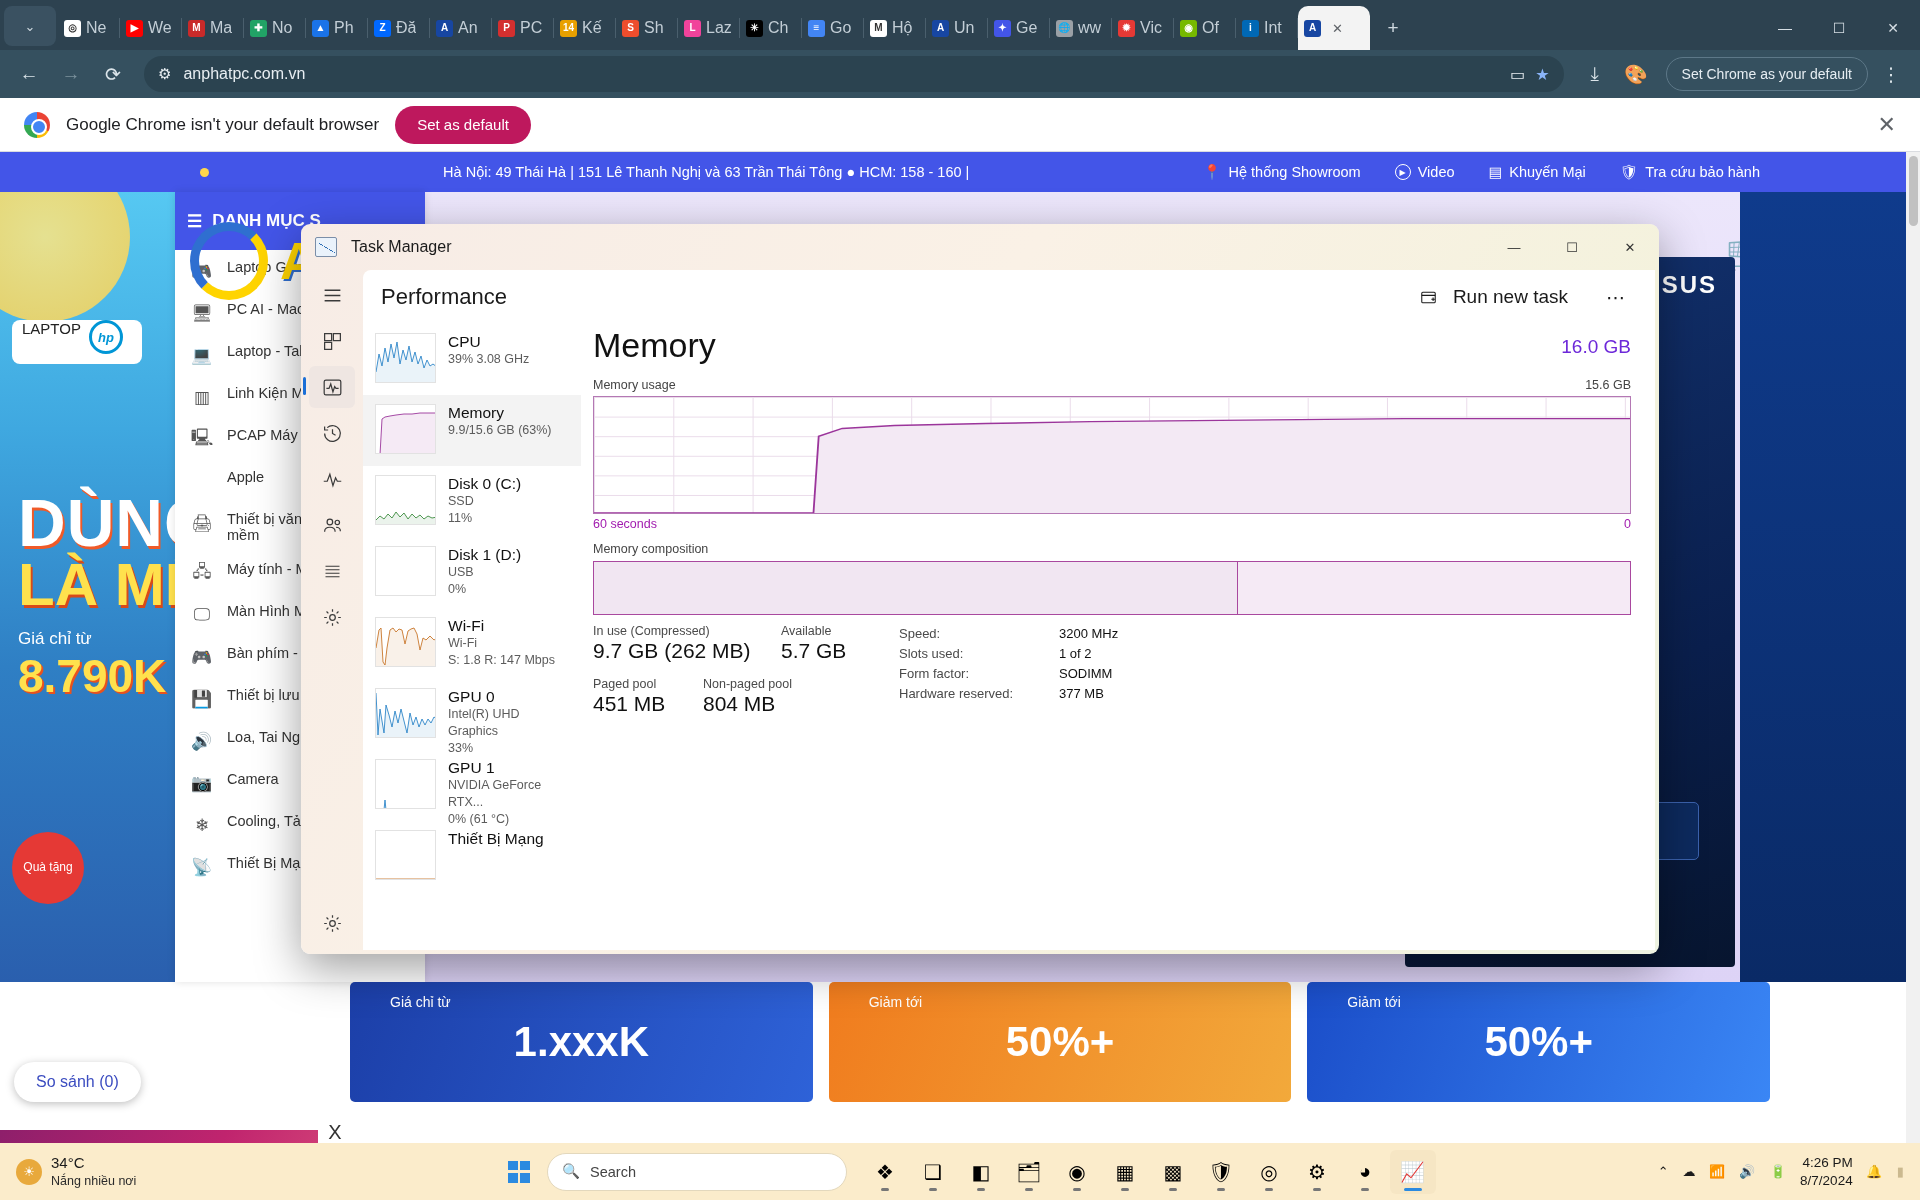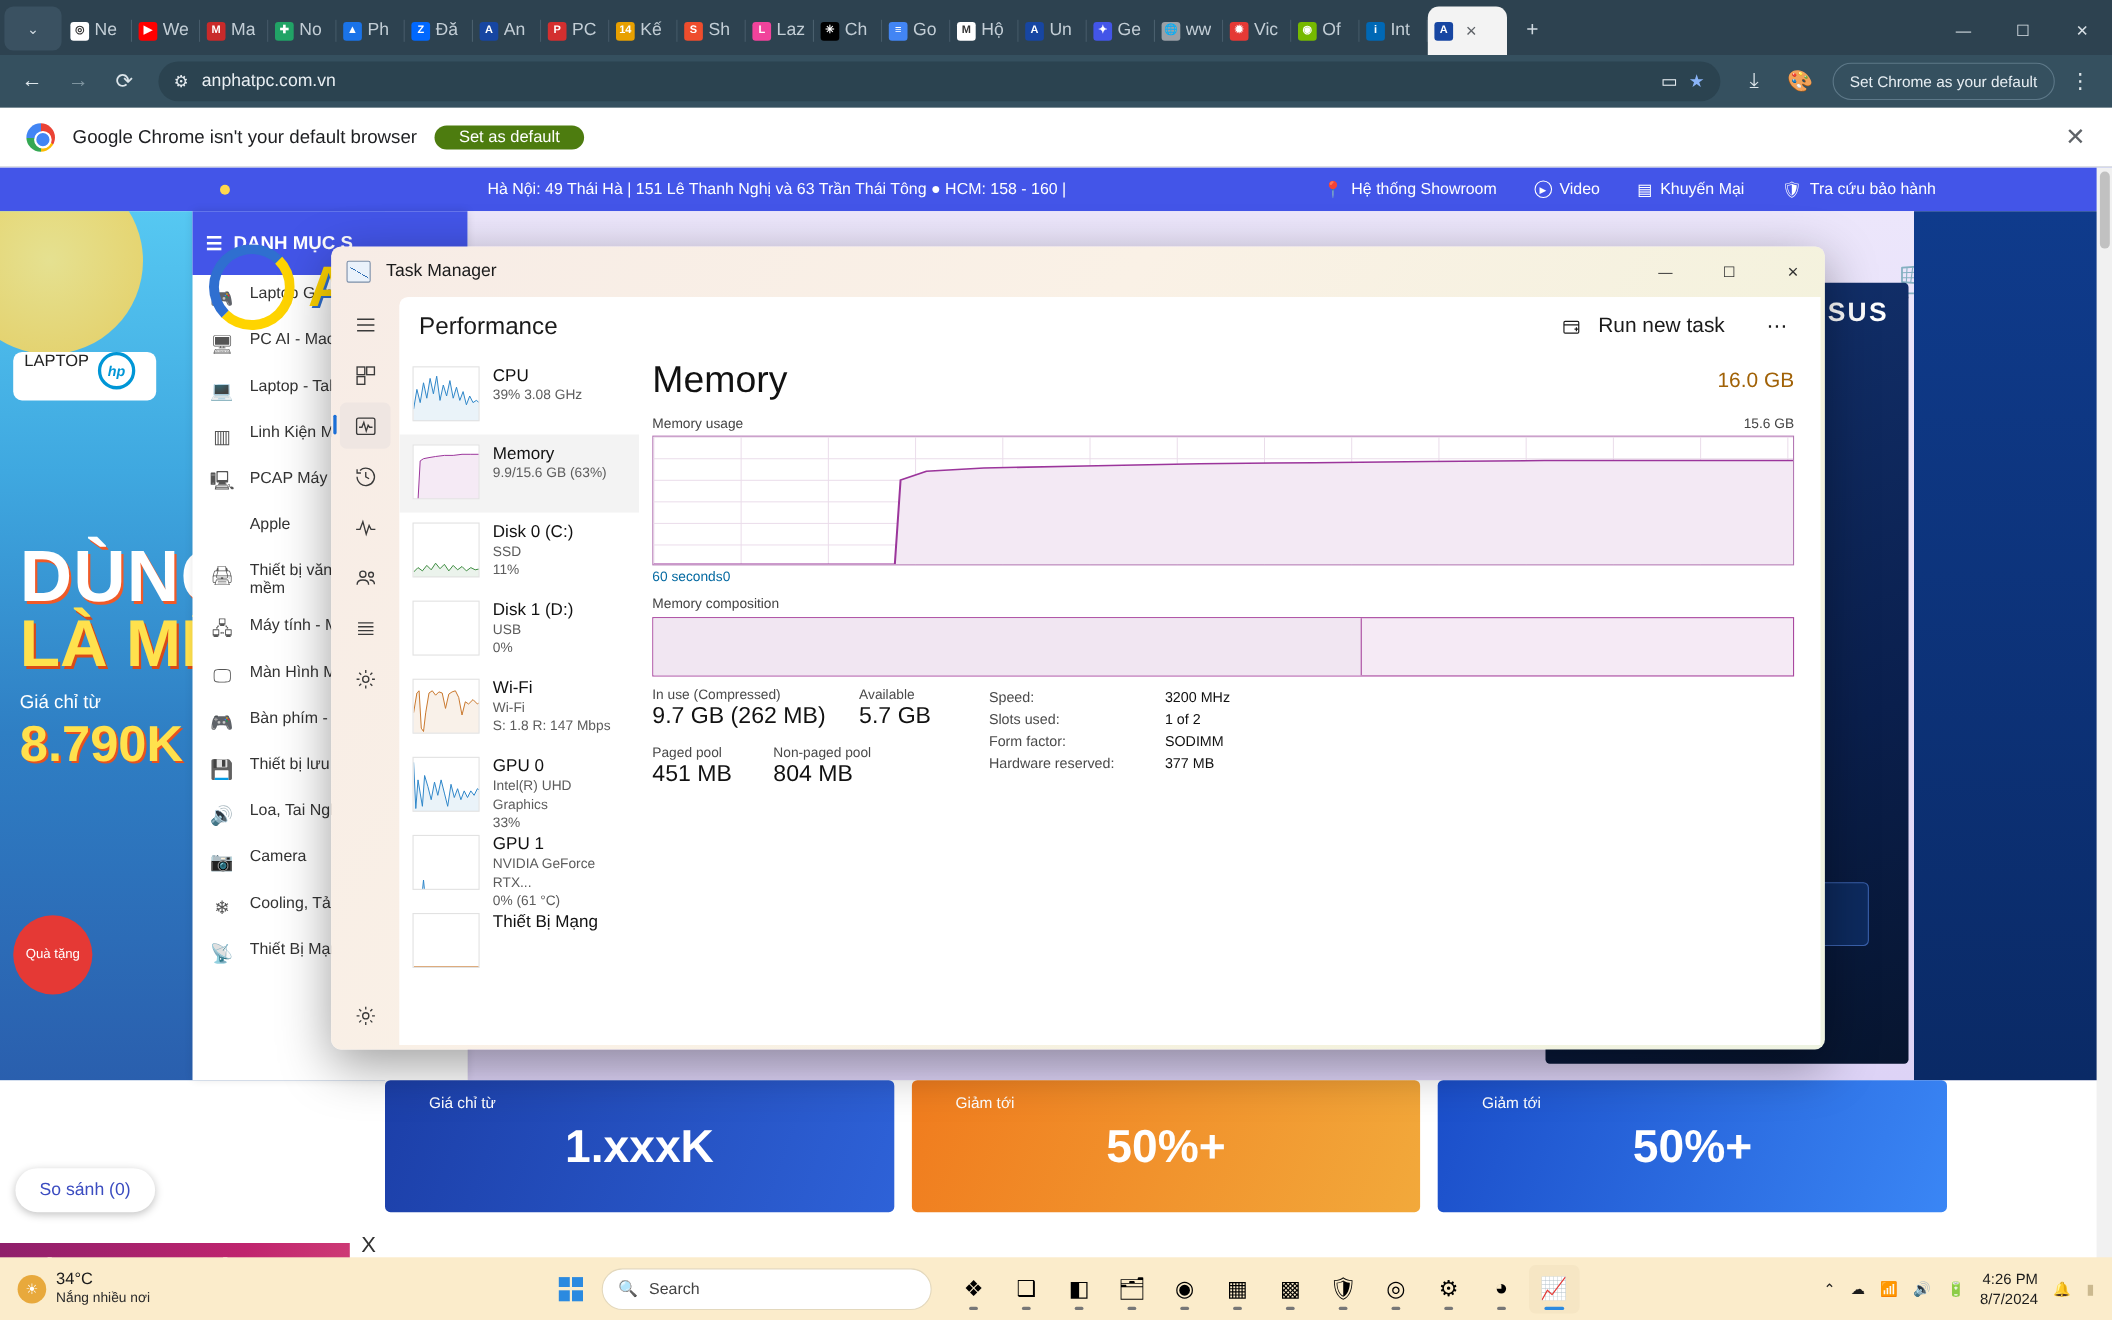--- a/index.html
+++ b/index.html
@@ -69,21 +69,21 @@
     background:#ffffff; display:flex; align-items:center; padding:0 24px; gap:16px;
     border-bottom:1px solid #dadce0;
   }
   .chrome-logo { width:26px; height:26px; border-radius:50%;
     background:conic-gradient(#ea4335 0 33%, #fbbc05 0 50%, #34a853 0 75%, #4285f4 0 100%);
     position:relative; flex:none; }
   .chrome-logo:after { content:""; position:absolute; left:7px; top:7px; width:12px; height:12px;
     border-radius:50%; background:#4285f4; border:2px solid #fff; }
   .infobar .msg { font-size:17px; color:#202124; }
   .setdefault {
-    background:#4d7c0f; color:#fff; font-size:15px; height:22px; border-radius:19px;
+    background:#be185d; color:#fff; font-size:15px; height:38px; border-radius:19px;
     display:flex; align-items:center; padding:0 22px;
   }
   .infobar .closex { margin-left:auto; font-size:22px; color:#5f6368; }
 
   
   #page { position:absolute; left:0; top:152px; width:1920px; height:1048px; overflow:hidden;
           background:#fff; }
   .topbanner {
     height:40px; background:#4355e8; color:#fff; display:flex; align-items:center;
     font-size:14.5px; padding:0 20px; gap:0px;
@@ -235,33 +235,33 @@
   .tm-item { display:flex; gap:12px; padding:9px 8px 9px 12px; align-items:flex-start; height:71px; }
   .tm-item.sel { background:#f3f3f3; }
   .tm-spark { width:61px; height:50px; border:1px solid #e2e2e2; flex:none; position:relative;
               overflow:hidden; background:#fff; }
   .tm-spark svg { position:absolute; left:0; top:0; width:61px; height:50px; }
   .tm-name { font-size:15.5px; color:#111; line-height:1.15; }
   .tm-sub { font-size:12.5px; color:#5c5c5c; line-height:1.35; }
 
   .tm-detail { flex:1; position:relative; padding:0 22px 0 10px; }
   .d-title { position:absolute; left:12px; top:2px; font-size:34px; color:#111; }
-  .d-total { position:absolute; right:24px; top:12px; font-size:19px; color:#a16207; }
+  .d-total { position:absolute; right:24px; top:12px; font-size:19px; color:#6d28d9; }
   .d-lbl { font-size:12.5px; color:#444; }
   .graph-wrap { position:absolute; left:12px; right:24px; top:54px; height:140px; }
   .graph-top { display:flex; justify-content:space-between; align-items:flex-end; }
   .graph-box { position:relative; height:118px; border:1px solid #b478b4; margin-top:4px;
                background:#fff; overflow:hidden; }
   .graph-box .grid { position:absolute; inset:0;
     background-image:
       linear-gradient(to right, #eadcea 1px, transparent 1px),
       linear-gradient(to bottom, #eadcea 1px, transparent 1px);
     background-size:79.3px 19.6px; }
   .graph-box svg { position:absolute; inset:0; width:100%; height:100%; }
-  .graph-foot { display:flex; font-size:12.5px; color:#0369a1; margin-top:3px; }
+  .graph-foot { display:flex; justify-content:space-between; font-size:12.5px; color:#a21caf; margin-top:3px; }
 
   .comp-wrap { position:absolute; left:12px; right:24px; top:218px; }
   .comp-box { height:54px; border:1px solid #a9489f; background:#f5eaf5; margin-top:5px;
               position:relative; }
   .comp-box .used { position:absolute; left:0; top:0; bottom:0; width:62.2%; background:#f1e6f2;
                     border-right:1px solid #a9489f; }
 
   .stats { position:absolute; left:12px; right:24px; top:300px; display:flex; }
   .stats-left { width:300px; }
   .stats-right { flex:1; padding-left:6px; }

